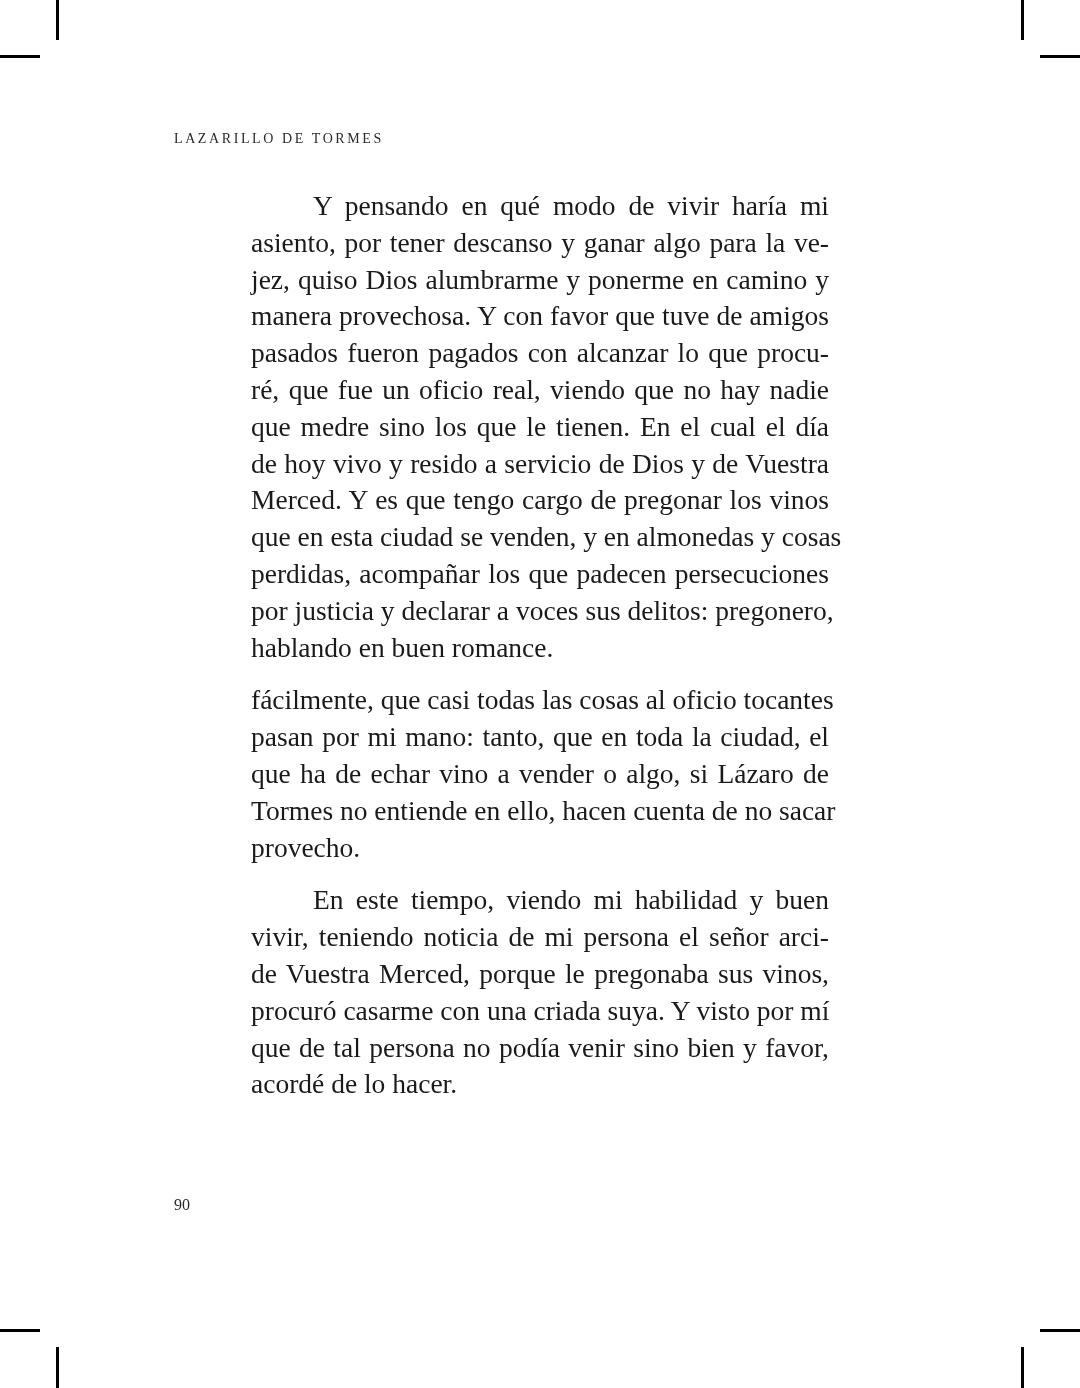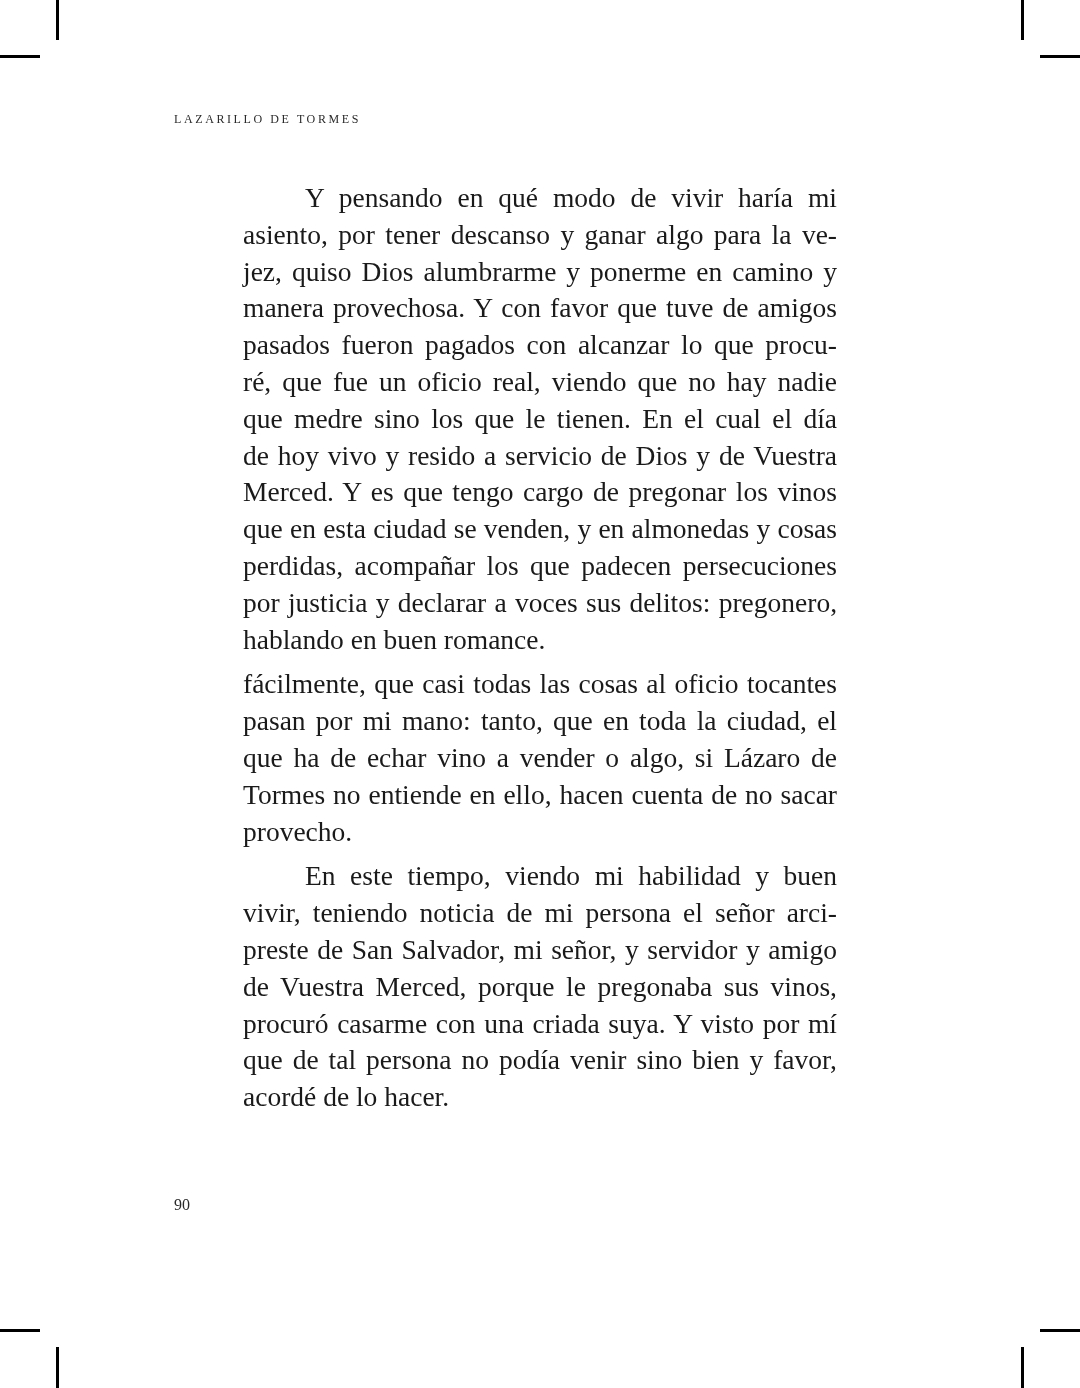--- a/index.html
+++ b/index.html
@@ -1,28 +1,28 @@
 <!DOCTYPE html>
 <html><head>
 <meta charset="utf-8">
 <style>
   html, body { margin: 0; padding: 0; background: #ffffff; }
   body { width: 1080px; height: 1388px; position: relative; overflow: hidden; }
   .crop { position: absolute; background: #000; }
   .running-head {
-    position: absolute; left: 174px; top: 112px;
-    font-family: "Liberation Serif", serif; font-size: 12px;
+    position: absolute; left: 174px; top: 131px;
+    font-family: "Liberation Serif", serif; font-size: 14px;
     letter-spacing: 2.6px; color: #2a2a2a; text-transform: uppercase; text-align: center;
   }
   .body-text {
     position: absolute; left: 235px; top: 172px; width: 610px;
     font-family: "Liberation Serif", serif; font-size: 27.5px;
     line-height: 36.8px; color: #1a1a1a;
   }
-  .para { margin: 8px; text-align: justify; text-align-last: left; hyphens: manual; }
+  .para { margin: 16px; text-align: justify; text-align-last: left; hyphens: manual; }
   .para .ln { display: block; text-align: justify; text-align-last: justify; white-space: nowrap; }
   .para .ln.last { text-align-last: left; }
   .para .ln.first { text-indent: 62px; }
   .folio {
     position: absolute; left: 174px; top: 1196px;
     font-family: "Liberation Serif", serif; font-size: 16px; color: #2a2a2a;
   }
 </style>
 </head>
 <body>
@@ -57,21 +57,20 @@
   <p class="para">
     <span class="ln">fácilmente, que casi todas las cosas al oficio tocantes</span>
     <span class="ln">pasan por mi mano: tanto, que en toda la ciudad, el</span>
     <span class="ln">que ha de echar vino a vender o algo, si Lázaro de</span>
     <span class="ln">Tormes no entiende en ello, hacen cuenta de no sacar</span>
     <span class="ln last">provecho.</span>
   </p>
   <p class="para">
     <span class="ln first">En este tiempo, viendo mi habilidad y buen</span>
     <span class="ln">vivir, teniendo noticia de mi persona el señor arci-</span>
-    <span class="ln">preste de San Salvador, mi señor, y servidor y amigo</span>
     <span class="ln">de Vuestra Merced, porque le pregonaba sus vinos,</span>
     <span class="ln">procuró casarme con una criada suya. Y visto por mí</span>
     <span class="ln">que de tal persona no podía venir sino bien y favor,</span>
     <span class="ln last">acordé de lo hacer.</span>
   </p>
 </div>
 
 <div class="folio">90</div>
 
 </body></html>

